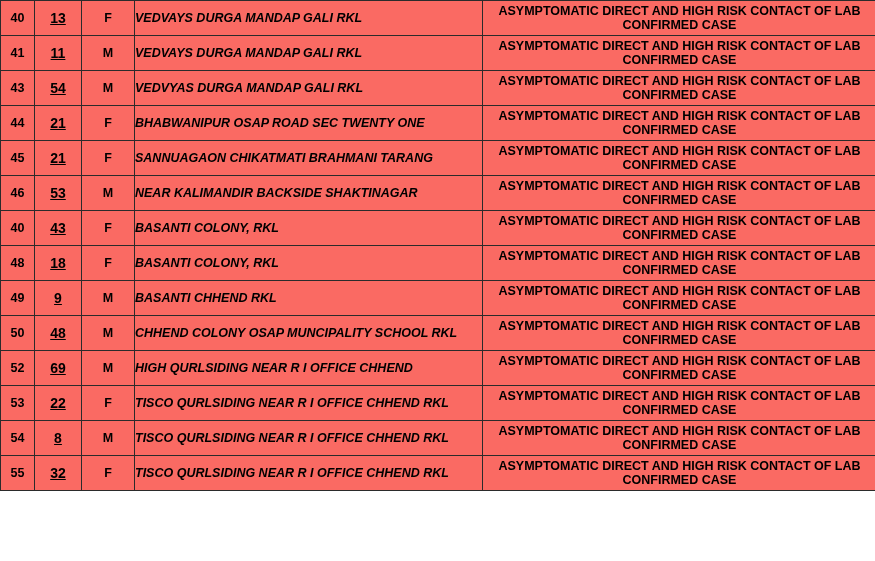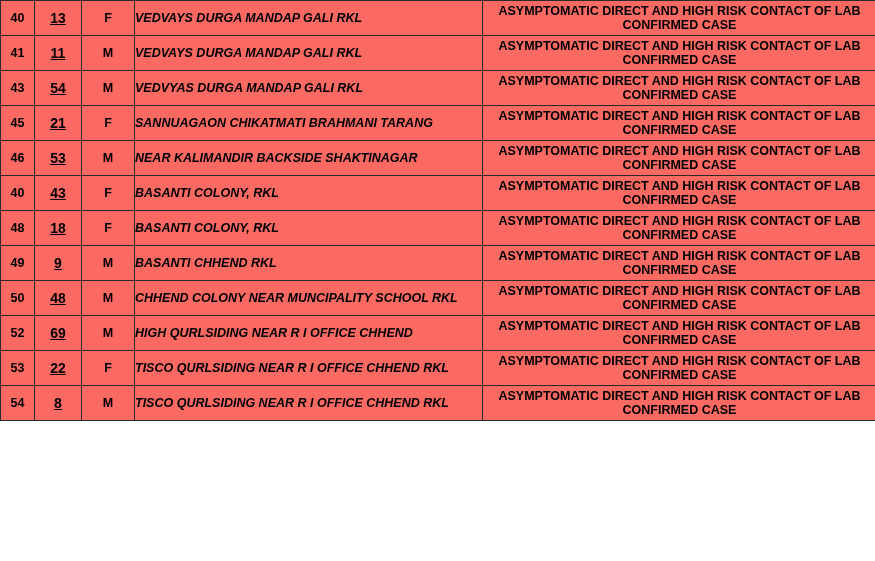--- a/index.html
+++ b/index.html
@@ -103,20 +103,37 @@
           </td>
           <td class="col-addr">
             <span class="cell-inner">VEDVYAS DURGA MANDAP GALI RKL</span>
           </td>
           <td class="col-rem">
             <span class="rem-inner">ASYMPTOMATIC DIRECT AND HIGH RISK CONTACT OF LAB CONFIRMED CASE</span>
           </td>
         </tr>
         <tr class="data-row">
           <td class="col-sl">
+            <span class="cell-inner">44</span>
+          </td>
+          <td class="col-age">
+            <span class="cell-inner">21</span>
+          </td>
+          <td class="col-sex">
+            <span class="cell-inner">F</span>
+          </td>
+          <td class="col-addr">
+            <span class="cell-inner">BHABWANIPUR OSAP ROAD SEC TWENTY ONE</span>
+          </td>
+          <td class="col-rem">
+            <span class="rem-inner">ASYMPTOMATIC DIRECT AND HIGH RISK CONTACT OF LAB CONFIRMED CASE</span>
+          </td>
+        </tr>
+        <tr class="data-row">
+          <td class="col-sl">
             <span class="cell-inner">45</span>
           </td>
           <td class="col-age">
             <span class="cell-inner">21</span>
           </td>
           <td class="col-sex">
             <span class="cell-inner">F</span>
           </td>
           <td class="col-addr">
             <span class="cell-inner">SANNUAGAON CHIKATMATI BRAHMANI TARANG</span>
@@ -197,21 +214,21 @@
           <td class="col-sl">
             <span class="cell-inner">50</span>
           </td>
           <td class="col-age">
             <span class="cell-inner">48</span>
           </td>
           <td class="col-sex">
             <span class="cell-inner">M</span>
           </td>
           <td class="col-addr">
-            <span class="cell-inner">CHHEND COLONY NEAR MUNCIPALITY SCHOOL RKL</span>
+            <span class="cell-inner">CHHEND COLONY OSAP MUNCIPALITY SCHOOL RKL</span>
           </td>
           <td class="col-rem">
             <span class="rem-inner">ASYMPTOMATIC DIRECT AND HIGH RISK CONTACT OF LAB CONFIRMED CASE</span>
           </td>
         </tr>
         <tr class="data-row">
           <td class="col-sl">
             <span class="cell-inner">52</span>
           </td>
           <td class="col-age">
@@ -246,20 +263,37 @@
         </tr>
         <tr class="data-row">
           <td class="col-sl">
             <span class="cell-inner">54</span>
           </td>
           <td class="col-age">
             <span class="cell-inner">8</span>
           </td>
           <td class="col-sex">
             <span class="cell-inner">M</span>
+          </td>
+          <td class="col-addr">
+            <span class="cell-inner">TISCO QURLSIDING NEAR R I OFFICE CHHEND RKL</span>
+          </td>
+          <td class="col-rem">
+            <span class="rem-inner">ASYMPTOMATIC DIRECT AND HIGH RISK CONTACT OF LAB CONFIRMED CASE</span>
+          </td>
+        </tr>
+        <tr class="data-row">
+          <td class="col-sl">
+            <span class="cell-inner">55</span>
+          </td>
+          <td class="col-age">
+            <span class="cell-inner">32</span>
+          </td>
+          <td class="col-sex">
+            <span class="cell-inner">F</span>
           </td>
           <td class="col-addr">
             <span class="cell-inner">TISCO QURLSIDING NEAR R I OFFICE CHHEND RKL</span>
           </td>
           <td class="col-rem">
             <span class="rem-inner">ASYMPTOMATIC DIRECT AND HIGH RISK CONTACT OF LAB CONFIRMED CASE</span>
           </td>
         </tr>
       </tbody>
   </table>

